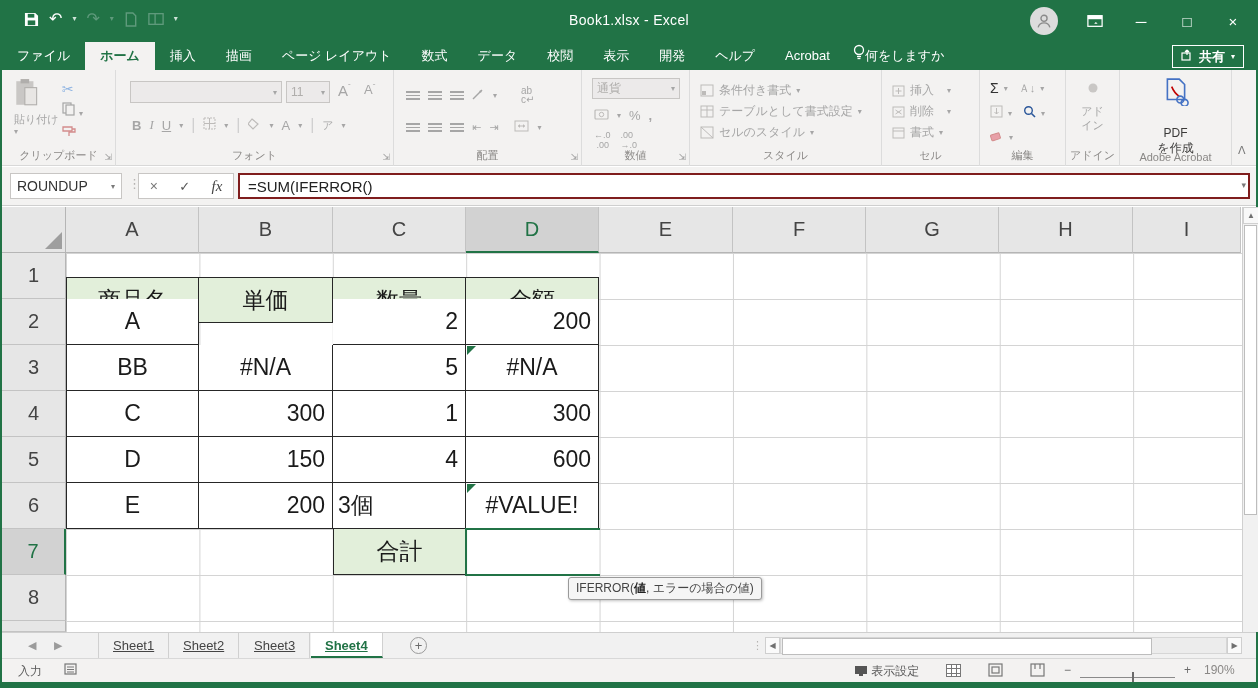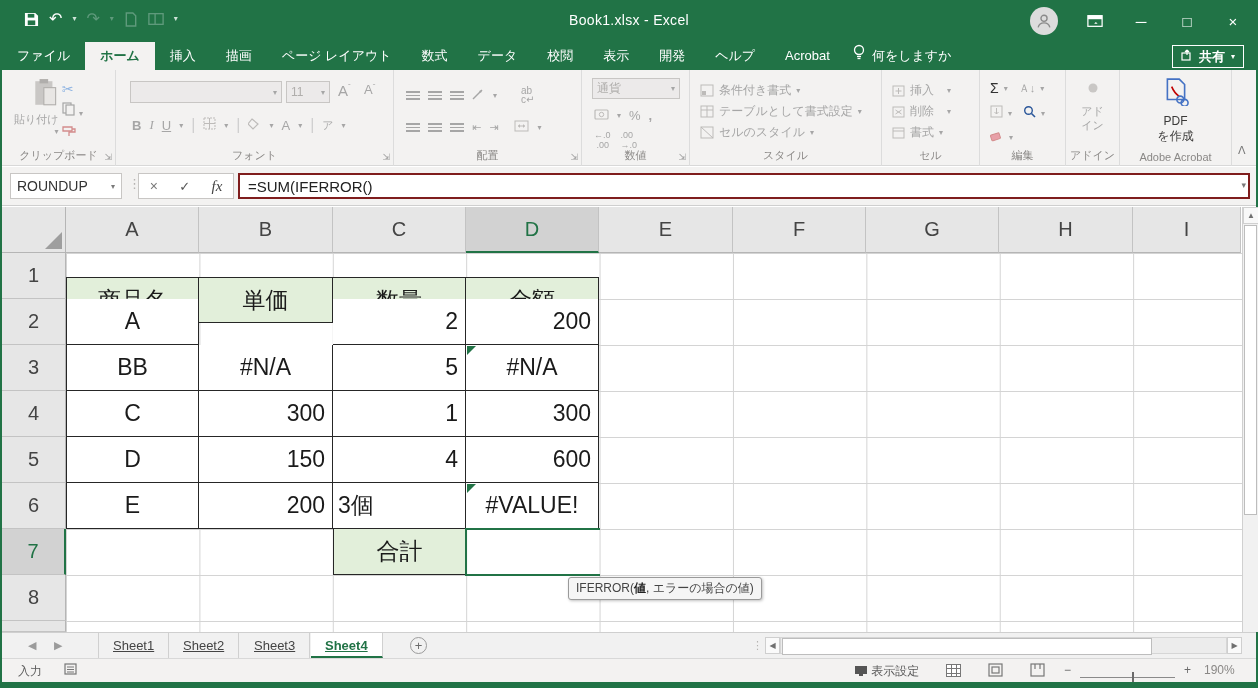--- a/index.html
+++ b/index.html
@@ -18,21 +18,21 @@
   .qat .dd.dim { color:#5f9a7c; }
   .title { position:absolute; left:0; top:12px; width:100%; text-align:center; font-size:14px; letter-spacing:.3px; }
   .winctl { position:absolute; right:0; top:0; height:42px; display:flex; align-items:center; }
   .winctl .btn { width:46px; height:42px; display:flex; align-items:center; justify-content:center; font-size:15px; color:#fff; }
   .avatar { width:28px; height:28px; border-radius:50%; background:#dcdcdc; margin-right:14px; display:flex; align-items:center; justify-content:center; }
 
   
   .menubar { position:absolute; left:0; top:42px; width:100%; height:28px; background:#217346; }
   .mtab { float:left; height:28px; padding:0 15px; color:#fff; font-size:13px; line-height:28px; }
   .mtab.active { background:#f3f2f1; color:#217346; font-weight:bold; }
-  .tellme { float:left; height:28px; line-height:28px; color:#fff; font-size:13px; padding-left:8px; display:flex; align-items:center; gap:7px; }
+  .tellme { float:left; height:28px; line-height:28px; color:#fff; font-size:13px; padding-left:8px; display:flex; align-items:center; }
   .share { position:absolute; right:12px; top:3px; height:23px; border:1px solid #fff; padding:0 8px; color:#fff; font-size:13px; font-weight:bold; display:flex; align-items:center; gap:6px; }
 
   
   .ribbon { position:absolute; left:0; top:70px; width:100%; height:96px; background:#f3f2f1; border-bottom:1px solid #d8d8d8; color:#a6a6a6; }
   .rgroup { position:absolute; top:0; height:96px; border-right:1px solid #dcdcdc; }
   .rlabel { position:absolute; bottom:3px; left:0; width:100%; text-align:center; font-size:11px; color:#8a8886; }
   .launcher { position:absolute; right:3px; bottom:4px; font-size:9px; color:#9a9a9a; }
   .combo { background:#eceaea; border:1px solid #c8c6c4; color:#b0aeac; font-size:12px; padding:1px 4px; display:flex; justify-content:space-between; align-items:center; }
   .gi { color:#a6a6a6; font-size:13px; }
   .bars { display:inline-block; width:14px; height:9px;
@@ -176,21 +176,21 @@
             <path d="M6 6V1m0 0L4 3m2-2l2 2" stroke="#fff" stroke-width="1.2" fill="none"></path>
           </svg></span>
       <span>共有</span>
       <span style="font-size:8px">▾</span>
     </div>
   </div>
 
   <div class="ribbon">
 
     <div class="rgroup" style="left:0;width:114px">
-      <div class="abs" style="left:12px;top:8px;text-align:right">
+      <div class="abs" style="left:12px;top:8px;text-align:left">
         <svg width="26" height="30" viewBox="0 0 24 28">
             <rect x="2" y="3" width="16" height="22" fill="#c9c7c5"></rect>
             <rect x="6" y="1" width="8" height="4" fill="#b0aeac"></rect>
             <rect x="10" y="9" width="11" height="16" fill="#e8e6e4" stroke="#b0aeac"></rect>
           </svg>
         <div style="font-size:11px;color:#a6a6a6">貼り付け</div>
         <div class="dda">▾</div>
       </div>
       <div class="abs" style="left:60px;top:10px"><span style="color:#8db3e2;font-size:14px">✂</span></div>
       <div class="abs" style="left:60px;top:32px"><svg width="13" height="14" viewBox="0 0 13 14">
@@ -398,21 +398,21 @@
     </div>
 
     <div class="rgroup" style="left:1118px;width:112px">
       <div class="abs" style="left:0;top:8px;width:100%;text-align:center">
         <svg width="26" height="28" viewBox="0 0 24 26">
             <path d="M4 1h11l5 5v14H4z" fill="none" stroke="#4472c4" stroke-width="1.5"></path>
             <path d="M8 8c2 5 4 7 7 9" stroke="#c00000" stroke-width="1.5" fill="none"></path>
             <circle cx="16" cy="20" r="3.2" fill="none" stroke="#4472c4" stroke-width="1.5"></circle>
             <circle cx="20" cy="23" r="3.2" fill="none" stroke="#4472c4" stroke-width="1.5"></circle>
           </svg>
-        <div style="font-size:12px;color:#3b3a39;line-height:15px;margin-top:4px">
+        <div style="font-size:12px;color:#3b3a39;line-height:15px;margin-top:16px">
           <span>PDF</span><br>
           <span>を作成</span>
         </div>
       </div>
       <div class="rlabel">Adobe Acrobat</div>
     </div>
 
     <div class="abs" style="left:1236px;top:74px;color:#7a7a7a;font-size:11px">ᐱ</div>
   </div>
 

